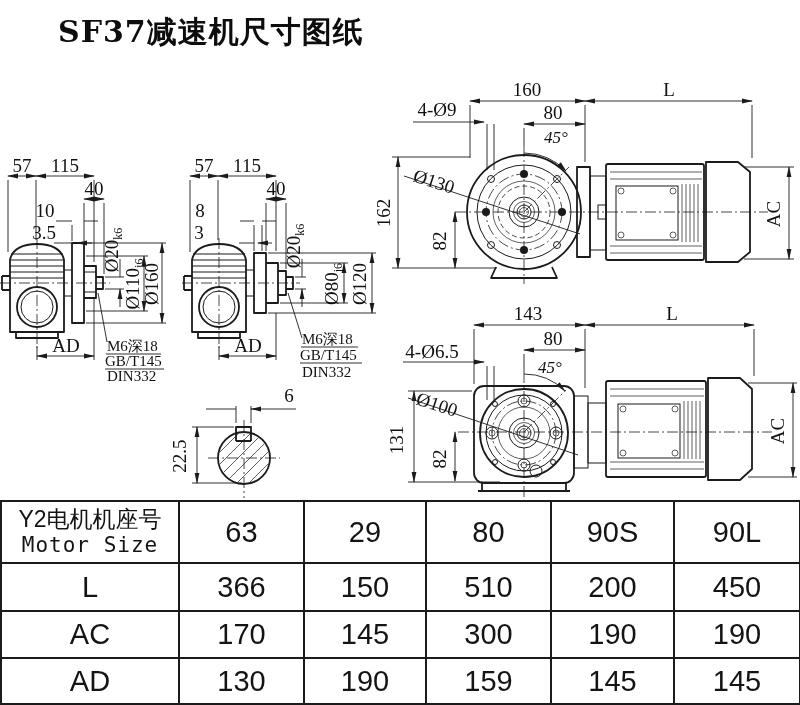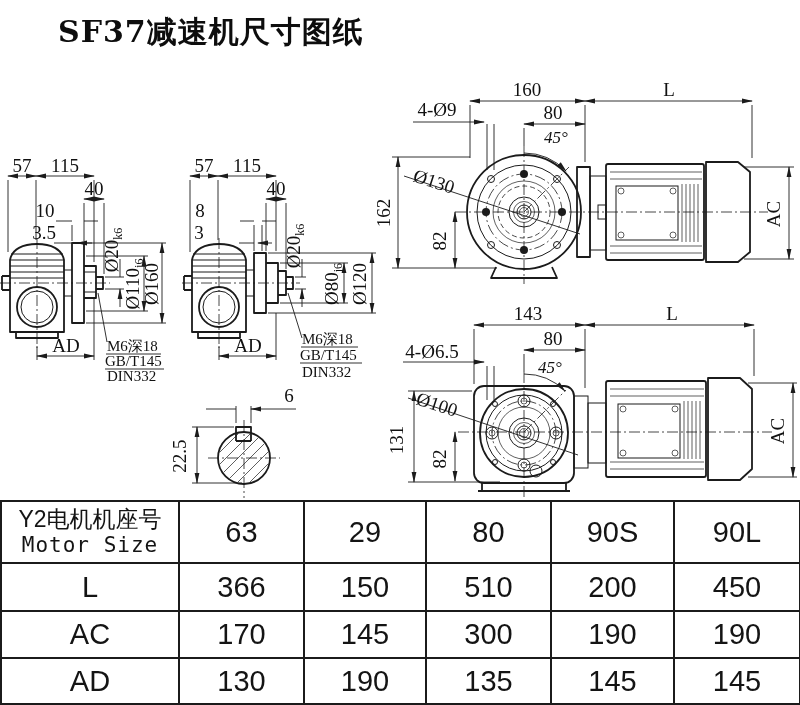--- a/index.html
+++ b/index.html
@@ -297,19 +297,19 @@
       <td>170</td>
       <td>145</td>
       <td>300</td>
       <td>190</td>
       <td>190</td>
     </tr>
     <tr>
       <td>AD</td>
       <td>130</td>
       <td>190</td>
-      <td>135</td>
+      <td>159</td>
       <td>145</td>
       <td>145</td>
     </tr>
   </tbody>
     </table>
 </div>
 
 </body></html>

